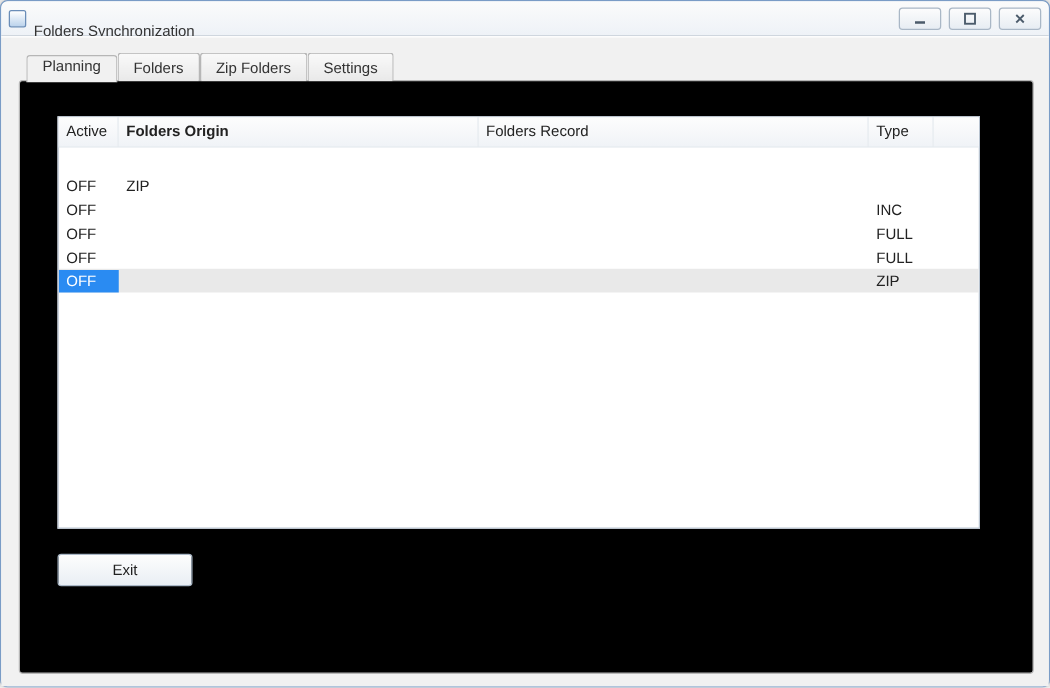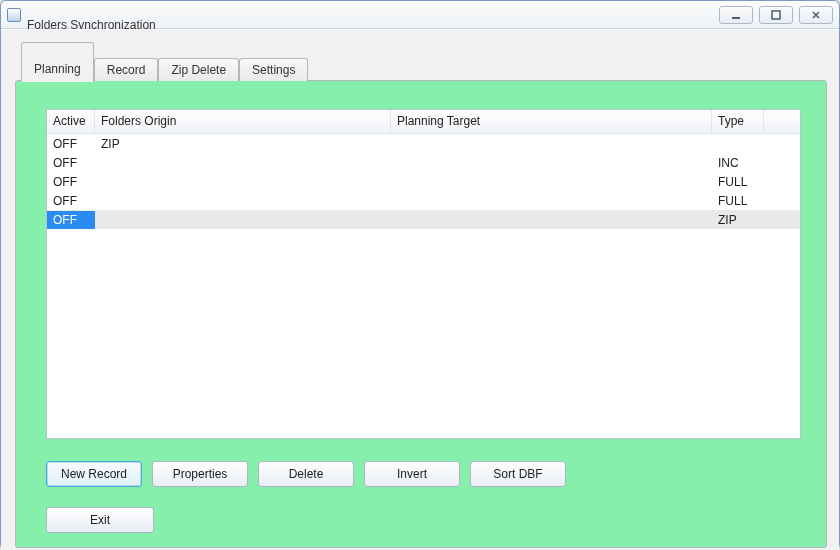--- a/index.html
+++ b/index.html
@@ -75,31 +75,31 @@
     border-top-right-radius: 3px;
     color: #333;
     cursor: default;
     position: relative;
   }
   .tab.active {
     background: #f1f1f1;
     border-color: #b6b6b6;
     border-bottom: 1px solid #f1f1f1;
     z-index: 3;
-    padding-top: 19px;
+    padding-top: 1px;
     padding-bottom: 5px;
     margin-bottom: -1px;
   }
   .panel {
     flex: 1;
     border: 1px solid #b6b6b6;
-    background: #86efac;
-    border-radius: 3px;
-    position: relative;
-    padding: 28px 25px 14px 30px;
+    background: #000000;
+    border-radius: 3px;
+    position: relative;
+    padding: 28px 42px 14px 30px;
     display: flex; flex-direction: column;
   }
   .grid-wrap {
     border: 1px solid #b9c4d1;
     background: #fff;
     height: 330px;
     display: flex; flex-direction: column;
   }
   .gh {
     display: flex;
@@ -112,25 +112,25 @@
     font-size: 12px;
     color: #222;
     overflow: hidden; white-space: nowrap; text-overflow: ellipsis;
   }
   .gh .col {
     background: linear-gradient(#fdfdfd,#f0f3f7);
     border-right: 1px solid #e0e6ec;
     cursor: default;
   }
   .col.active { width: 48px; flex: 0 0 48px; }
-  .col.origin { flex: 1 1 295px; }
+  .col.origin { flex: 1 1 295px; font-weight: bold; }
   .col.target { flex: 1 1 320px; }
   .col.type   { width: 52px; flex: 0 0 52px; }
   .col.spare  { width: 36px; flex: 0 0 36px; border-right: none; }
-  .gbody { flex: 1; overflow: hidden; }
+  .gbody { flex: 1; overflow: hidden; margin-top: 21px; }
   .gr {
     display: flex;
     height: 19px;
     align-items: center;
   }
   .gr .col { border-right: 1px solid transparent; padding-top:2px; padding-bottom:2px; }
   .gr.selected { background: #e9e9e9; }
   .gr.selected .col.active {
     background: #2a8bf2;
     color: #fff;
@@ -190,32 +190,32 @@
     <div class="win-btn">
       <svg width="12" height="12" viewBox="0 0 12 12">
           <path d="M3 3 L9 9 M9 3 L3 9" stroke="#4b5b6b" stroke-width="1.5" fill="none"></path>
         </svg>
     </div>
   </div>
 
   <div class="client">
     <div class="tabs-row">
       <div class="tab active"><span>Planning</span></div>
-      <div class="tab"><span>Record</span></div>
-      <div class="tab"><span>Zip Delete</span></div>
+      <div class="tab"><span>Folders</span></div>
+      <div class="tab"><span>Zip Folders</span></div>
       <div class="tab"><span>Settings</span></div>
     </div>
 
     <div class="panel">
 
       <div class="grid-wrap">
         <div class="gh">
           <div class="col active">Active</div>
           <div class="col origin">Folders Origin</div>
-          <div class="col target">Planning Target</div>
+          <div class="col target">Folders Record</div>
           <div class="col type">Type</div>
           <div class="col spare"></div>
         </div>
         <div class="gbody">
           <div class="gr">
             <div class="col active">OFF</div>
             <div class="col type">ZIP</div>
             <div class="col spare"></div>
           </div>
           <div class="gr">
@@ -242,37 +242,20 @@
           <div class="gr selected">
             <div class="col active">OFF</div>
             <div class="col origin"></div>
             <div class="col target"></div>
             <div class="col type">ZIP</div>
             <div class="col spare"></div>
           </div>
         </div>
       </div>
 
-      <div class="btn-row">
-        <div class="btn primary">
-            <span>New Record</span>
-          </div>
-        <div class="btn">
-            <span>Properties</span>
-          </div>
-        <div class="btn">
-            <span>Delete</span>
-          </div>
-        <div class="btn">
-            <span>Invert</span>
-          </div>
-        <div class="btn">
-            <span>Sort DBF</span>
-          </div>
-      </div>
 
       <div class="exit-row">
         <div class="exit-btn">
             <span>Exit</span>
           </div>
       </div>
 
     </div>
   </div>
 </div>

